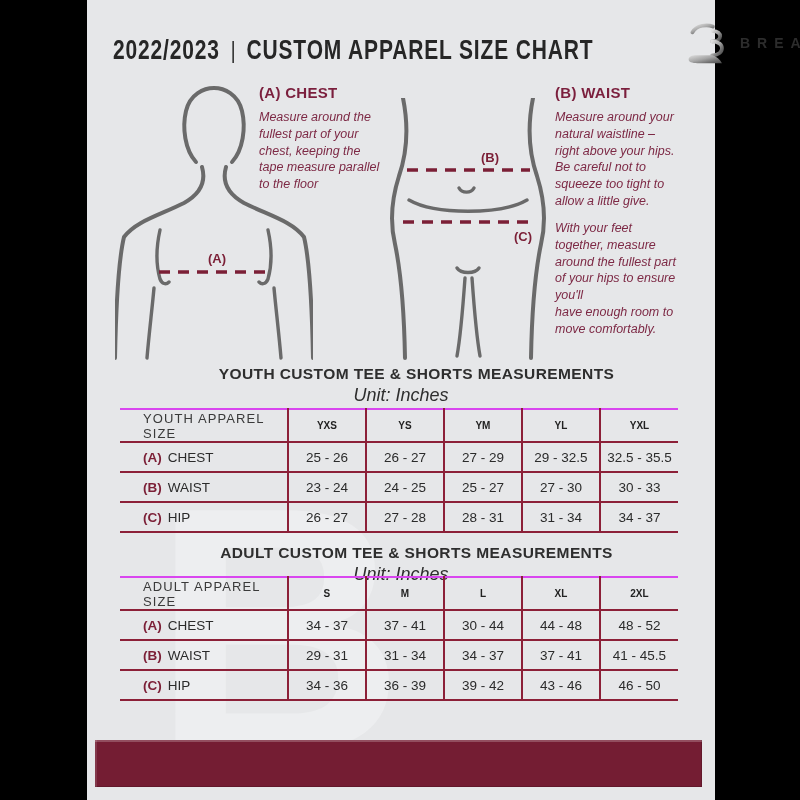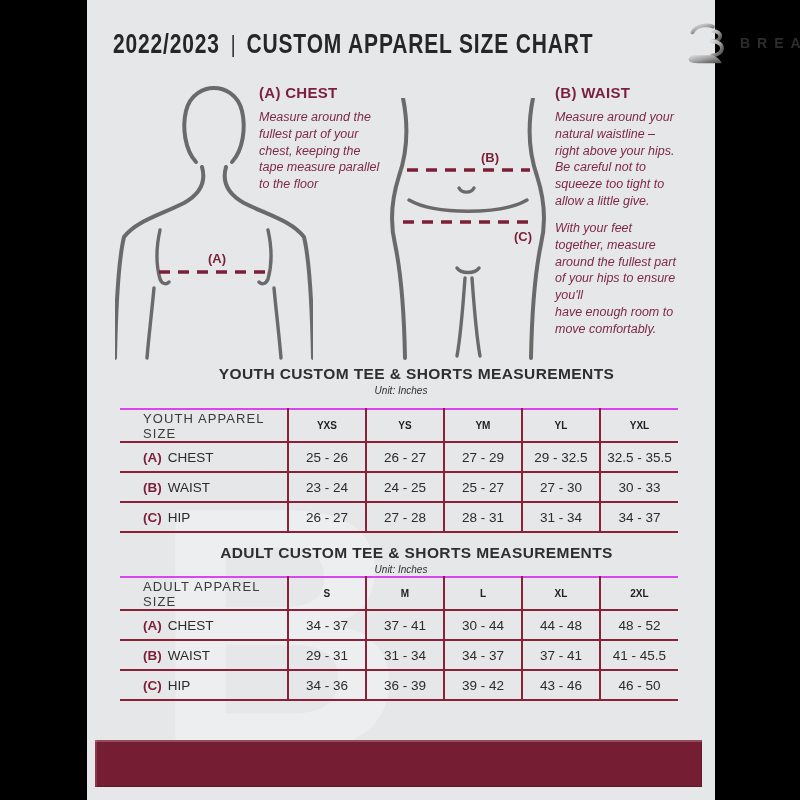--- a/index.html
+++ b/index.html
@@ -3,21 +3,21 @@
 <meta charset="utf-8">
 <style>
   html,body{margin:0;padding:0;background:#000;}
   *{box-sizing:border-box;}
   .stage{position:relative;width:800px;height:800px;background:#000;overflow:hidden;
          font-family:"Liberation Sans",sans-serif;}
   .page{position:absolute;left:87px;top:0;width:628px;height:800px;background:#e6e7e9;}
 
   
   .header{position:absolute;left:26px;right:21px;top:22px;display:flex;
-          justify-content:space-between;align-items:center;}
+          justify-content:space-between;align-items:flex-end;}
   .hdr-left{display:flex;align-items:center;gap:13px;transform:scale(0.84,1.12);
             transform-origin:left center;white-space:nowrap;}
   .hdr-txt{font-size:25px;font-weight:700;letter-spacing:1px;color:#262626;}
   .hdr-pipe{font-size:22px;font-weight:400;color:#262626;}
   .hdr-right{display:flex;align-items:center;gap:9px;}
   .brand{font-size:14px;font-weight:700;letter-spacing:7px;color:#2c2c2c;}
 
   
   .diagrams{position:absolute;left:0;top:80px;width:628px;height:285px;}
   .fig{position:absolute;}
@@ -27,21 +27,21 @@
          color:#7d2945;white-space:pre-line;}
 
   .outline{fill:none;stroke:#6a6a6a;stroke-width:4;stroke-linecap:round;}
   .outline2{fill:none;stroke:#6a6a6a;stroke-width:3.4;stroke-linecap:round;}
   .dash{fill:none;stroke:#7b1f36;stroke-width:3.4;stroke-dasharray:11 8;}
   .figlabel{font-family:"Liberation Sans",sans-serif;font-size:13px;font-weight:800;fill:#7b1f36;}
 
   
   .tbl-title{position:absolute;left:0;width:628px;text-align:center;font-size:15.5px;
              font-weight:700;letter-spacing:.4px;color:#2e2e2e;z-index:2;padding-left:31px;}
-  .tbl-unit{position:absolute;left:0;width:628px;text-align:center;font-size:10px;
+  .tbl-unit{position:absolute;left:0;width:628px;text-align:center;font-size:18px;
             font-style:italic;color:#2e2e2e;z-index:2;}
   .sizetable{position:absolute;left:33px;width:558px;border-collapse:collapse;z-index:2;
              border-top:2px solid #d946ef;}
   .sizetable tr{border-bottom:2px solid #8c2038;}
   .sizetable th,.sizetable td{border-left:2px solid #8c2038;text-align:center;padding:0 2px;}
   .sizetable th:first-child,.sizetable td:first-child{border-left:none;}
   .sizetable th{height:33px;font-size:10px;font-weight:700;color:#222;width:13.98%;}
   .sizetable td{height:30px;font-size:13.5px;font-weight:400;color:#2b2b2b;}
   .sizetable .label-col{width:30.1%;text-align:left;padding-left:23px;}
   .sizetable th.label-col{font-weight:400;font-size:13px;letter-spacing:1.1px;color:#3a3a3a;}

